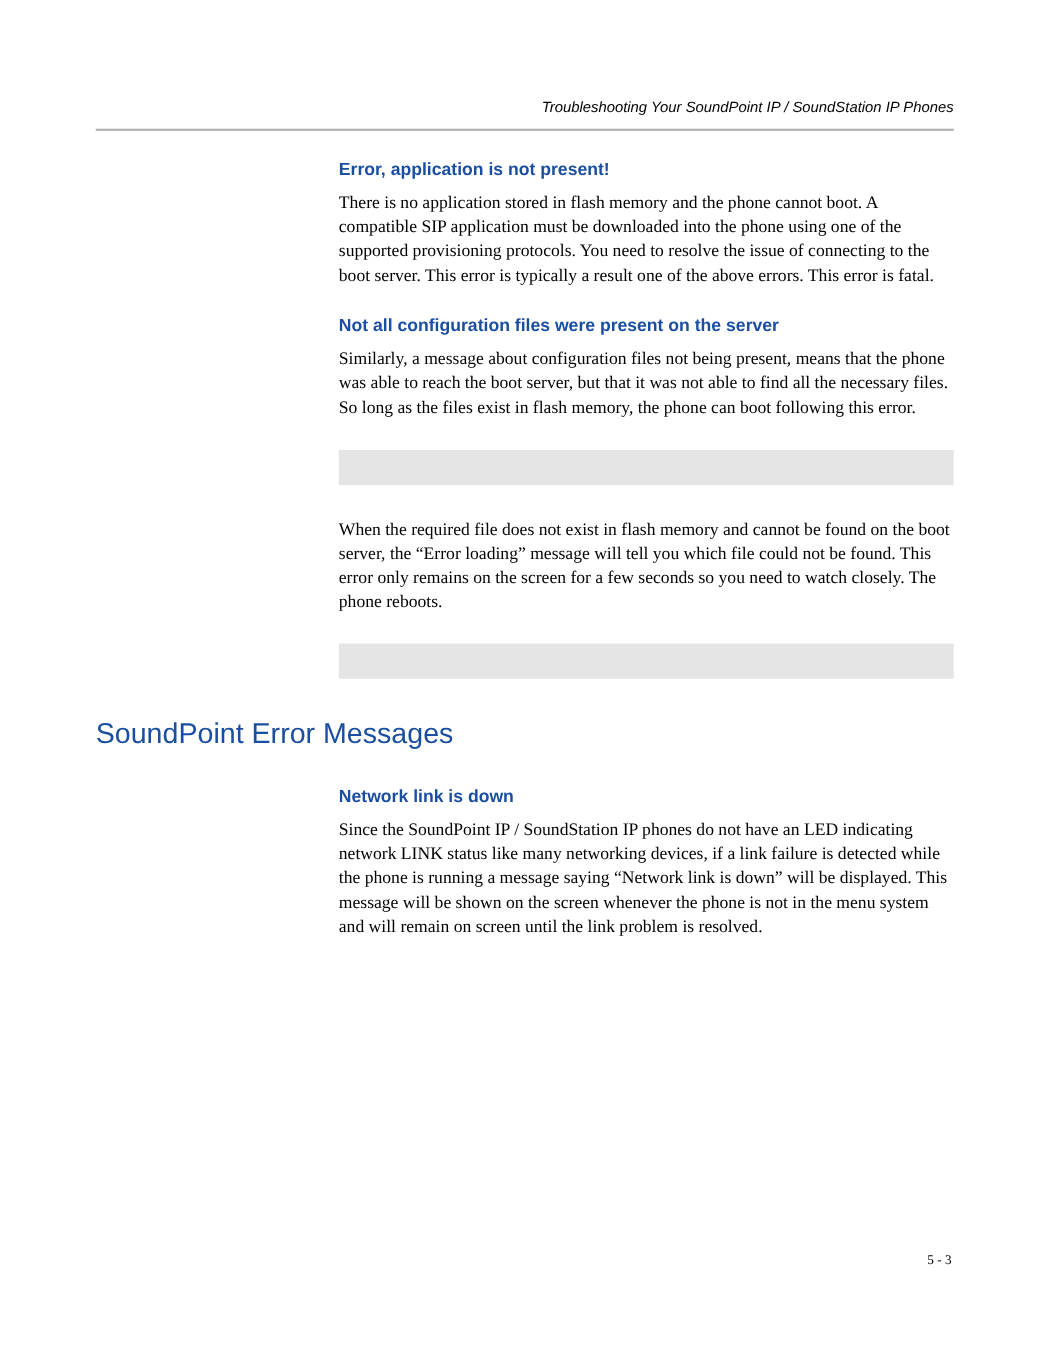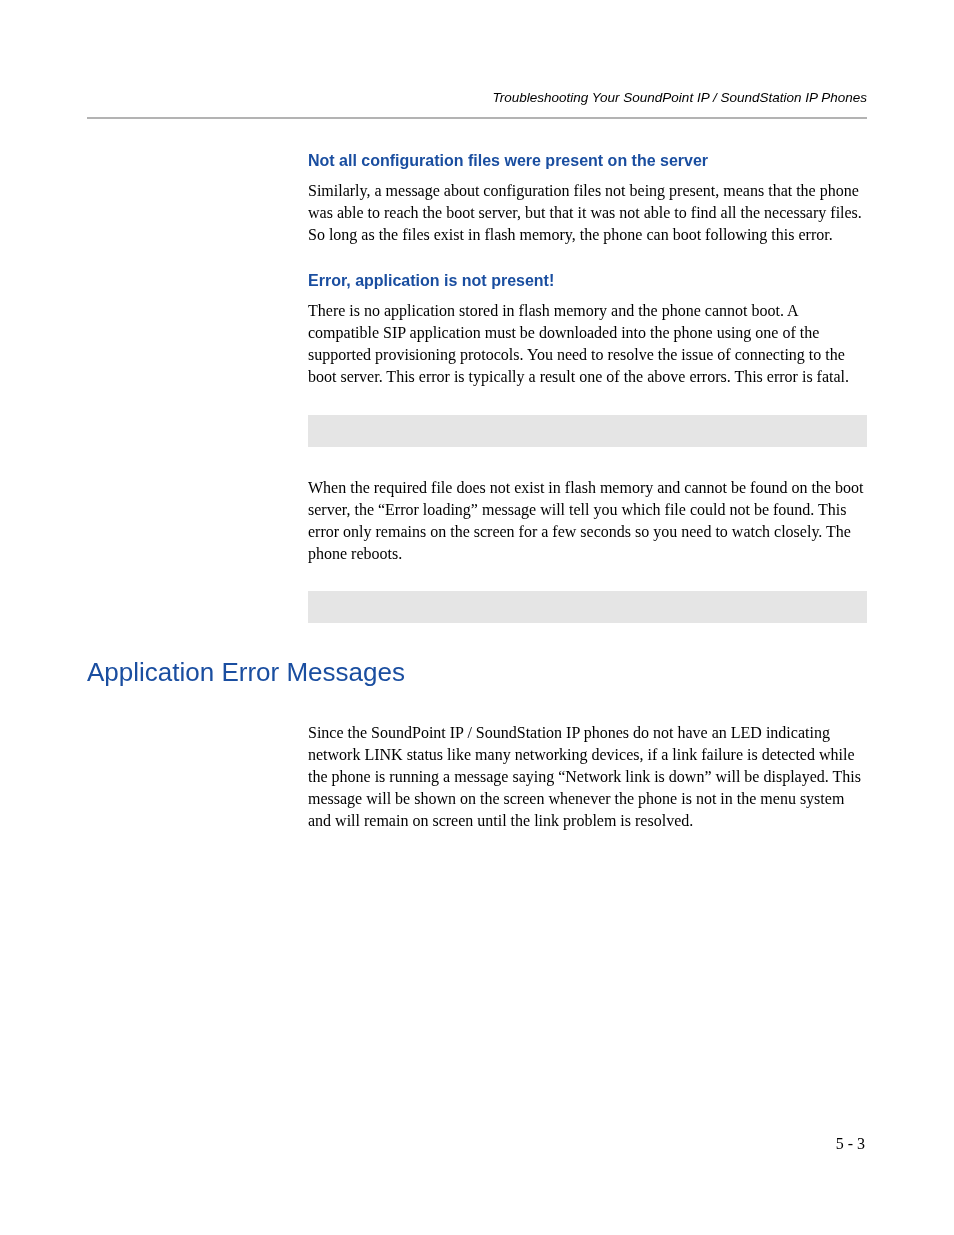--- a/index.html
+++ b/index.html
@@ -67,62 +67,63 @@
     font-weight: 500;
     font-size: 26px;
     color: #1a4ea0;
     margin: 34px 0 34px 0;
   }
   .page-number {
     position: absolute;
     bottom: 82px;
     right: 89px;
     font-family: "Palatino Linotype", "Book Antiqua", Palatino, serif;
-    font-size: 16px;
+    font-size: 12px;
     color: #000;
   }
 </style>
 </head>
 <body>
 
 <div class="page">
 
   <div class="running-header">Troubleshooting Your SoundPoint IP / SoundStation IP Phones</div>
   <div class="header-rule"></div>
 
   <div class="content">
 
+    <div class="indent-block">
+      <div class="sub-heading">Error, application is not present!</div>
+      <p class="body-text">There is no application stored in flash memory and the phone cannot boot. A compatible SIP application must be downloaded into the phone using one of the supported provisioning protocols. You need to resolve the issue of connecting to the boot server. This error is typically a result one of the above errors. This error is fatal.</p>
+    </div>
+
     <div class="indent-block" style="margin-top:6px;">
       <div class="sub-heading">Not all configuration files were present on the server</div>
       <p class="body-text">Similarly, a message about configuration files not being present, means that the phone was able to reach the boot server, but that it was not able to find all the necessary files. So long as the files exist in flash memory, the phone can boot following this error.</p>
-    </div>
-
-    <div class="indent-block">
-      <div class="sub-heading">Error, application is not present!</div>
-      <p class="body-text">There is no application stored in flash memory and the phone cannot boot. A compatible SIP application must be downloaded into the phone using one of the supported provisioning protocols. You need to resolve the issue of connecting to the boot server. This error is typically a result one of the above errors. This error is fatal.</p>
     </div>
 
     <div class="indent-block">
       <div class="grey-bar"></div>
     </div>
 
     <div class="indent-block">
       <p class="body-text">When the required file does not exist in flash memory and cannot be found on the boot server, the “Error loading” message will tell you which file could not be found. This error only remains on the screen for a few seconds so you need to watch closely. The phone reboots.</p>
     </div>
 
     <div class="indent-block">
       <div class="grey-bar"></div>
     </div>
 
-    <h2 class="section-heading">Application Error Messages</h2>
+    <h2 class="section-heading">SoundPoint Error Messages</h2>
 
     <div class="indent-block">
     </div>
 
     <div class="indent-block" style="margin-top:6px;">
+      <div class="sub-heading">Network link is down</div>
       <p class="body-text">Since the SoundPoint IP / SoundStation IP phones do not have an LED indicating network LINK status like many networking devices, if a link failure is detected while the phone is running a message saying “Network link is down” will be displayed. This message will be shown on the screen whenever the phone is not in the menu system and will remain on screen until the link problem is resolved.</p>
     </div>
 
   </div>
 
   <div class="page-number">5 - 3</div>
 
 </div>
 
 </body></html>

